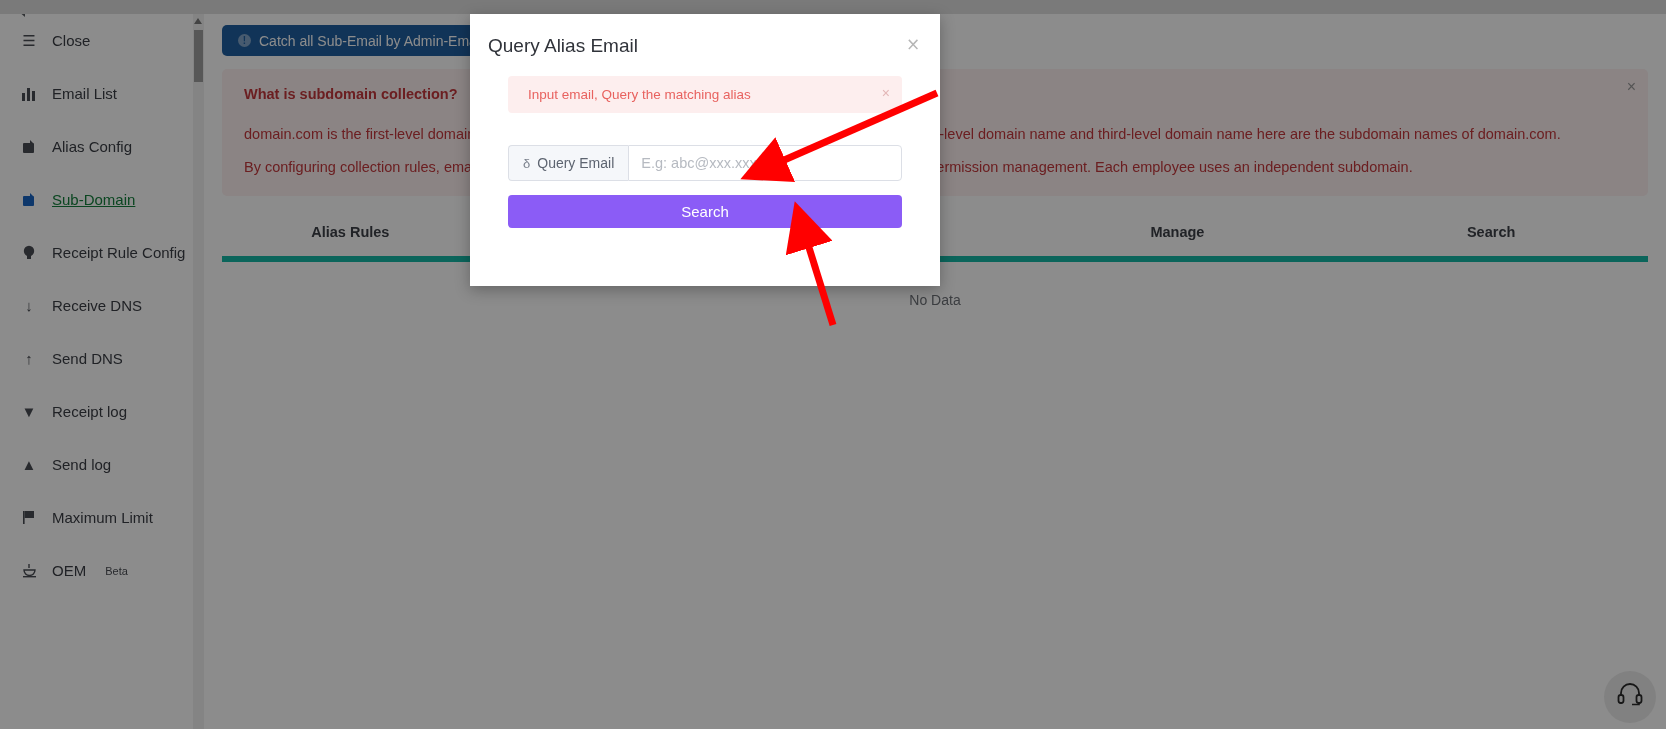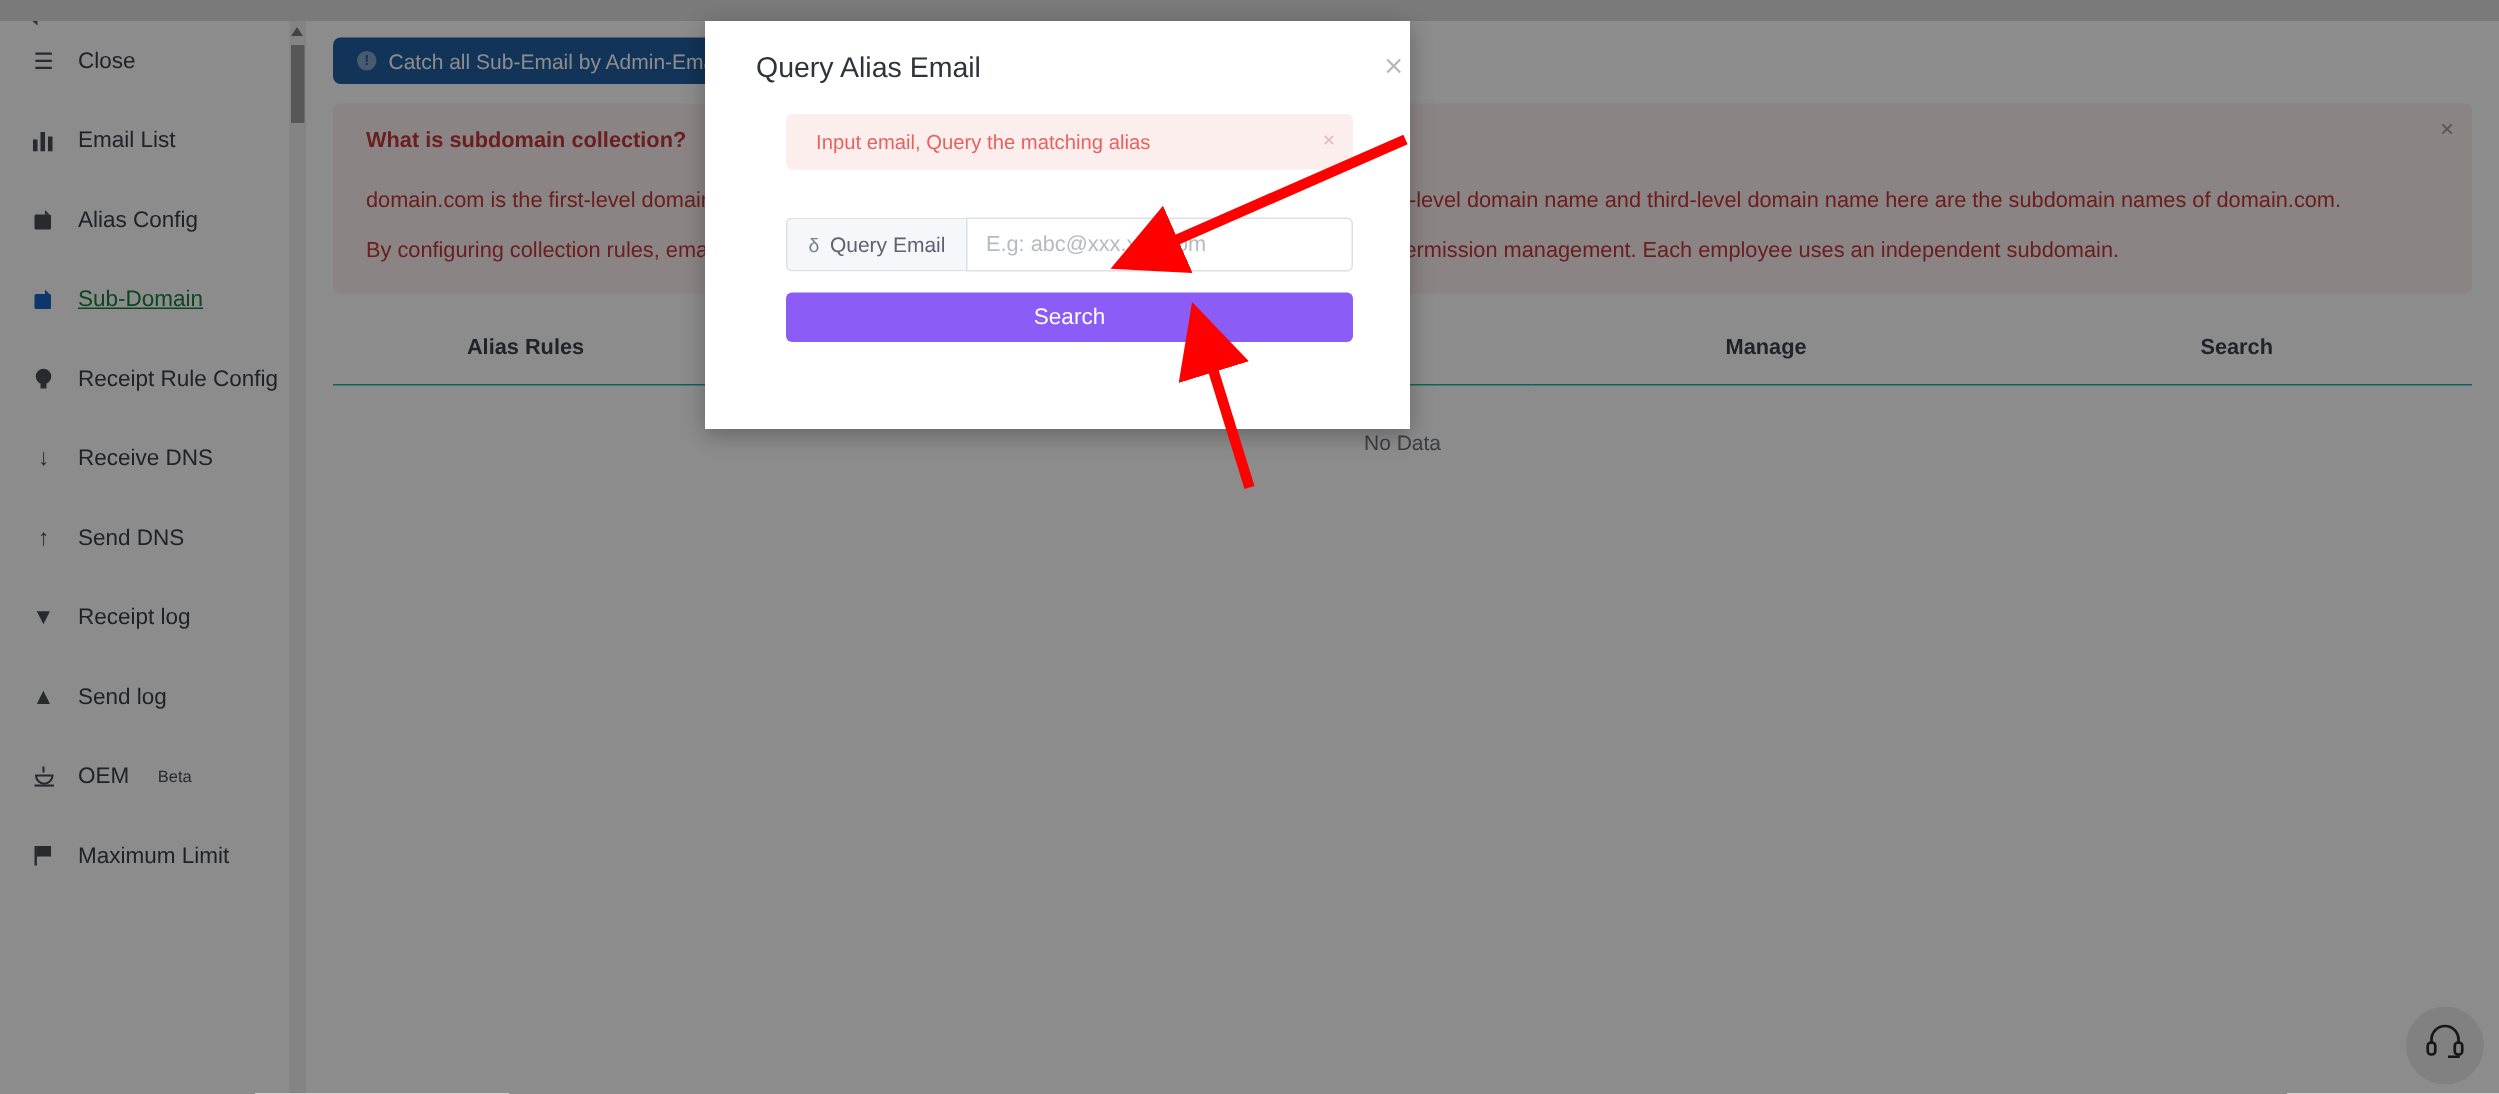--- a/index.html
+++ b/index.html
@@ -86,21 +86,21 @@
   .info-close {
     position: absolute; right: 12px; top: 10px;
     font-size: 16px; color: #9a9a9a; cursor: pointer; line-height: 1;
   }
 
   
   .tbl { width: 100%; margin-top: 14px; border-collapse: collapse; }
   .tbl th {
     font-size: 14.5px; font-weight: bold; color: #3d4148;
     padding: 14px 0 16px 0; text-align: center;
-    border-bottom: 1px solid #14b8a6;
+    border-bottom: 6px solid #14b8a6;
   }
   .tbl td.nodata {
     text-align: center; color: #6d7177; font-size: 14px; padding: 30px 0;
   }
 
   
   .support {
     position: absolute; right: 10px; bottom: 6px;
     width: 52px; height: 52px; border-radius: 50%;
     background: #ececec; display: flex; align-items: center;
@@ -109,21 +109,20 @@
 
   
   .overlay { position: absolute; inset: 0; background: rgba(0,0,0,.45); z-index: 20; }
   .topbar-strip { position: absolute; left: 0; top: 0; width: 1666px; height: 14px; background: #7a7a7a; z-index: 21; }
 
   
   .modal {
     position: absolute; left: 470px; top: 14px; width: 470px; height: 272px;
     background: #ffffff; z-index: 30;
     box-shadow: 0 4px 14px rgba(0,0,0,.28);
-    padding-left: 16px;
   }
   .modal-head { position: relative; height: 62px; }
   .modal-title {
     position: absolute; left: 488px; top: 34px;
     font-size: 19px; color: #30333a;
   }
   .modal-x {
     position: absolute; left: 0; top: 0;
     font-size: 17px; color: #b6b6b6; cursor: pointer; line-height: 1;
     font-family: "DejaVu Sans", sans-serif;
@@ -224,37 +223,37 @@
       <div class="side-item">
         <span class="side-ico">▼</span>
         <span>Receipt log</span>
       </div>
       <div class="side-item">
         <span class="side-ico">▲</span>
         <span>Send log</span>
       </div>
       <div class="side-item">
         <span class="side-ico">
+          <svg width="14" height="15" viewBox="0 0 14 15">
+              <rect x="1" y="1" width="1.6" height="13" fill="#4a4d54"></rect>
+              <path d="M2.6 1 H12 V8 H2.6 Z" fill="#4a4d54"></path>
+            </svg>
+        </span>
+        <span>Maximum Limit</span>
+      </div>
+      <div class="side-item">
+        <span class="side-ico">
           <svg width="15" height="15" viewBox="0 0 15 15">
               <path d="M2 7 H13 A5.5 5.5 0 0 1 2 7 Z" fill="none" stroke="#4a4d54" stroke-width="1.4"></path>
               <rect x="6.3" y="1" width="1.4" height="4" fill="#4a4d54"></rect>
               <rect x="1" y="13" width="13" height="1.4" fill="#4a4d54"></rect>
             </svg>
         </span>
         <span>OEM</span>
         <span class="side-sub">Beta</span>
-      </div>
-      <div class="side-item">
-        <span class="side-ico">
-          <svg width="14" height="15" viewBox="0 0 14 15">
-              <rect x="1" y="1" width="1.6" height="13" fill="#4a4d54"></rect>
-              <path d="M2.6 1 H12 V8 H2.6 Z" fill="#4a4d54"></path>
-            </svg>
-        </span>
-        <span>Maximum Limit</span>
       </div>
     </div>
 
     <div class="side-scroll">
       <div class="arrow-up"></div>
       <div class="thumb"></div>
     </div>
 
     <div class="content">
       <div class="btn-row">

